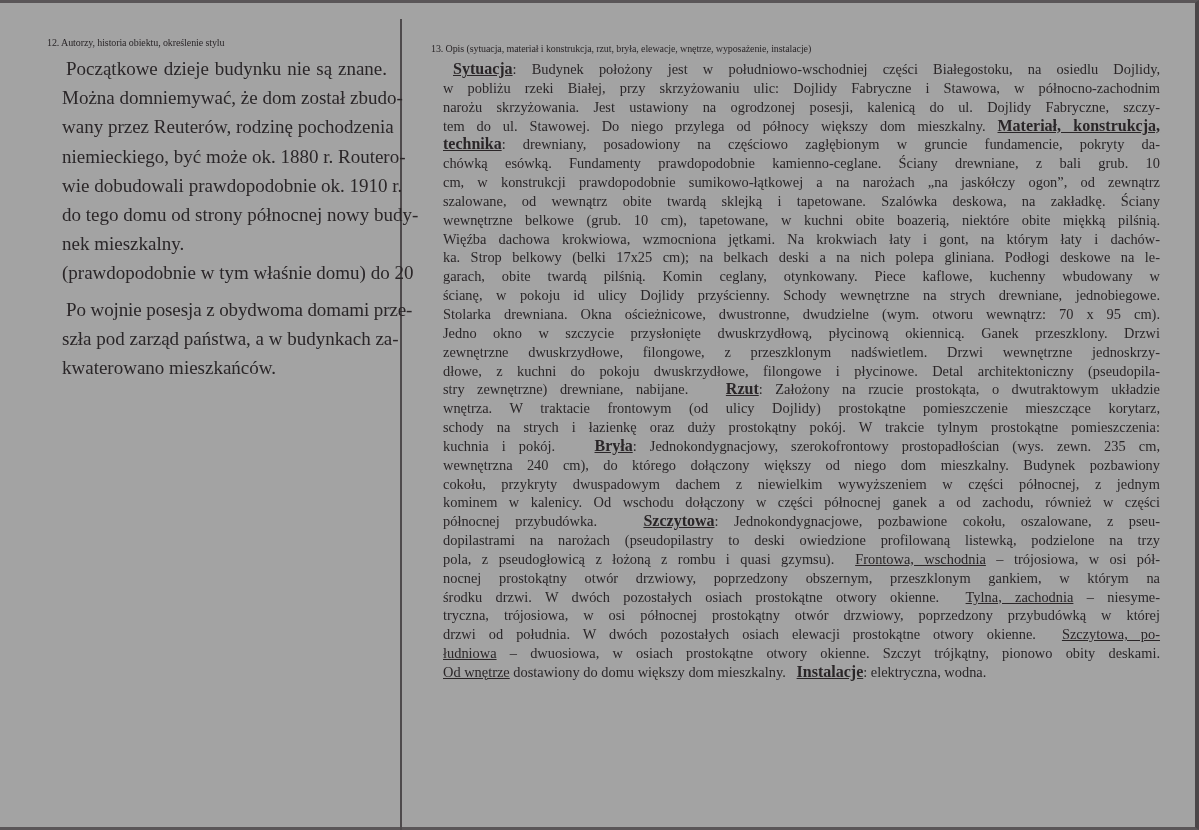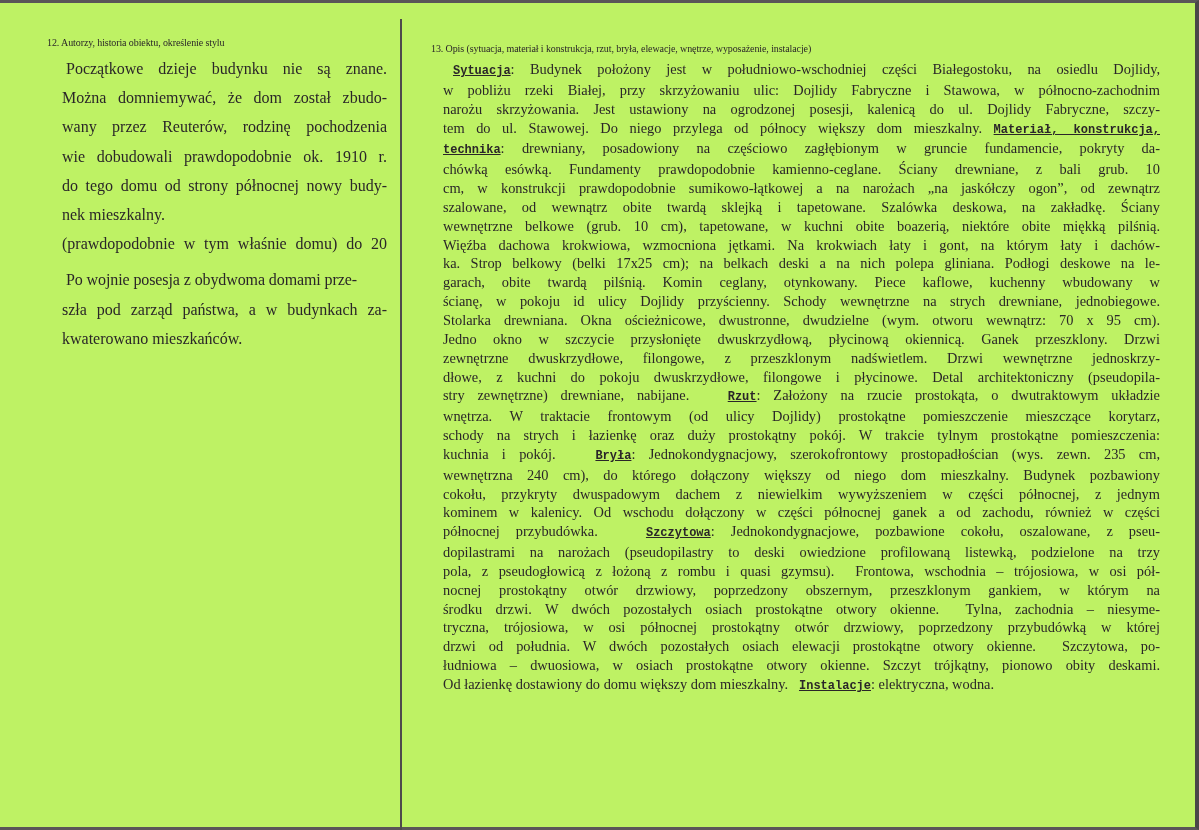--- a/index.html
+++ b/index.html
@@ -5,73 +5,74 @@
     html, body { margin: 0; padding: 0; }
     body {
       width: 1199px; height: 830px; overflow: hidden;
       background: #f1f1ef;
       font-family: "Liberation Serif", "DejaVu Serif", serif;
       color: #2a2628;
       position: relative;
     }
     .page {
       position: absolute; left: 0; top: 0; width: 1199px; height: 830px;
-      background: #bef264;
+      background: #a3a3a3;
       border-top: 3px solid #5a5658;
       border-bottom: 3px solid #5a5658;
       border-right: 4px solid #4a4648;
       box-sizing: border-box;
     }
     .divider {
       position: absolute; left: 400px; top: 16px; width: 2px; height: 814px;
       background: #4e4a4c;
     }
     .left-col {
       position: absolute; left: 47px; top: 34px; width: 340px;
     }
     .section-head {
       font-size: 10px; letter-spacing: -0.1px; color: #2a2628;
       white-space: nowrap;
     }
     .left-text {
       margin-top: 6px;
-      font-size: 16px; line-height: 29.2px;
+      font-size: 19px; line-height: 29.2px;
       text-align: justify;
       margin-left: 15px;
     }
     .right-col {
       position: absolute; left: 415px; top: 40px; width: 740px; margin-left: 16px;
     }
     .right-text {
       margin-top: 6px;
       margin-left: 12px;
       width: 717px;
       font-size: 14.4px; line-height: 18.85px;
       text-align: justify;
       text-align-last: left;
     }
     .right-text .line { display: block; text-align: justify; text-align-last: justify; white-space: nowrap; }
     .right-text .line.last { text-align-last: left; }
     .kw { font-weight: bold; text-decoration: underline; }
-    .kw-big { font-size: 12px; font-family: Liberation Mono, monospace; }
-    .ul { }
+    .kw-big { font-size: 16px; }
+    .ul { text-decoration: underline; }
   </style>
 </head>
 <body>
 
 <div class="page">
 
   <div class="divider"></div>
 
   <div class="left-col">
     <div class="section-head">12. Autorzy, historia obiektu, określenie stylu</div>
     <div class="left-text">
       <div style="text-align:justify;text-align-last:justify;white-space:nowrap;padding-left:4px">Początkowe dzieje budynku nie są znane.</div>
       <div style="text-align:justify;text-align-last:justify;white-space:nowrap">Można domniemywać, że dom został zbudo-</div>
       <div style="text-align:justify;text-align-last:justify;white-space:nowrap">wany przez Reuterów, rodzinę pochodzenia</div>
+      <div style="text-align:justify;text-align-last:justify;white-space:nowrap">niemieckiego, być może ok. 1880 r. Routero-</div>
       <div style="text-align:justify;text-align-last:justify;white-space:nowrap">wie dobudowali prawdopodobnie ok. 1910 r.</div>
       <div style="text-align:justify;text-align-last:justify;white-space:nowrap">do tego domu od strony północnej nowy budy-</div>
       <div style="white-space:nowrap">nek mieszkalny.</div>
       <div style="text-align:justify;text-align-last:justify;white-space:nowrap">(prawdopodobnie w tym właśnie domu) do 20</div>
       <div style="margin-top:7px;white-space:nowrap;padding-left:4px;letter-spacing:-0.1px">Po wojnie posesja z obydwoma domami prze-</div>
       <div style="text-align:justify;text-align-last:justify;white-space:nowrap">szła pod zarząd państwa, a w budynkach za-</div>
       <div style="white-space:nowrap">kwaterowano mieszkańców.</div>
     </div>
   </div>
 
@@ -103,17 +104,17 @@
       <span class="line">cokołu, przykryty dwuspadowym dachem z niewielkim wywyższeniem w części północnej, z jednym</span>
       <span class="line">kominem w kalenicy. Od wschodu dołączony w części północnej ganek a od zachodu, również w części</span>
       <span class="line"><span>północnej przybudówka.</span>&nbsp;&nbsp; <span class="kw kw-big">Szczytowa</span><span>:   Jednokondygnacjowe, pozbawione cokołu, oszalowane, z pseu-</span></span>
       <span class="line">dopilastrami na narożach (pseudopilastry to deski owiedzione profilowaną listewką, podzielone na trzy</span>
       <span class="line"><span>pola, z pseudogłowicą z łożoną z rombu i quasi gzymsu).</span>&nbsp; <span class="ul">Frontowa, wschodnia</span><span> – trójosiowa, w osi pół-</span></span>
       <span class="line">nocnej prostokątny otwór drzwiowy, poprzedzony obszernym, przeszklonym gankiem, w którym na</span>
       <span class="line"><span>środku drzwi. W dwóch pozostałych osiach prostokątne otwory okienne.</span>&nbsp; <span class="ul">Tylna, zachodnia</span><span> – niesyme-</span></span>
       <span class="line">tryczna, trójosiowa, w osi północnej prostokątny otwór drzwiowy, poprzedzony przybudówką w której</span>
       <span class="line"><span>drzwi od południa. W dwóch pozostałych osiach elewacji prostokątne otwory okienne.</span>&nbsp; <span class="ul">Szczytowa, po-</span></span>
       <span class="line"><span class="ul">łudniowa</span><span> – dwuosiowa, w osiach prostokątne otwory okienne. Szczyt trójkątny, pionowo obity deskami.</span></span>
-      <span class="line last"><span class="ul">Od łazienkę</span><span> dostawiony do domu większy dom mieszkalny.</span>&nbsp;&nbsp; <span class="kw kw-big">Instalacje</span><span>:  elektryczna, wodna.</span></span>
+      <span class="line last"><span class="ul">Od wnętrze</span><span> dostawiony do domu większy dom mieszkalny.</span>&nbsp;&nbsp; <span class="kw kw-big">Instalacje</span><span>:  elektryczna, wodna.</span></span>
     </div>
   </div>
 
 </div>
 
 </body></html>

